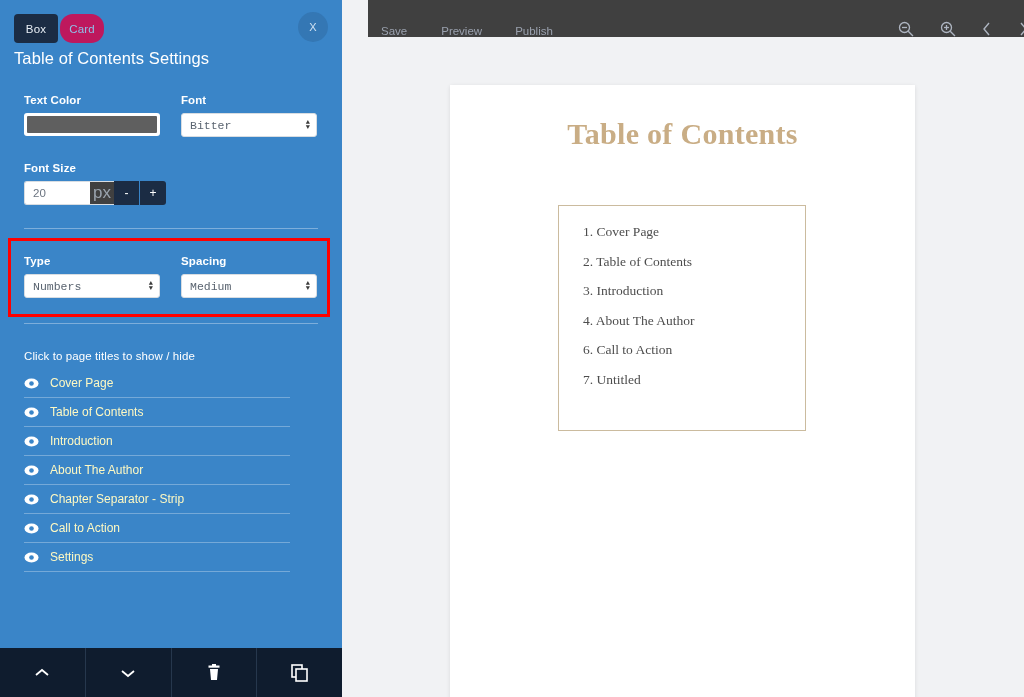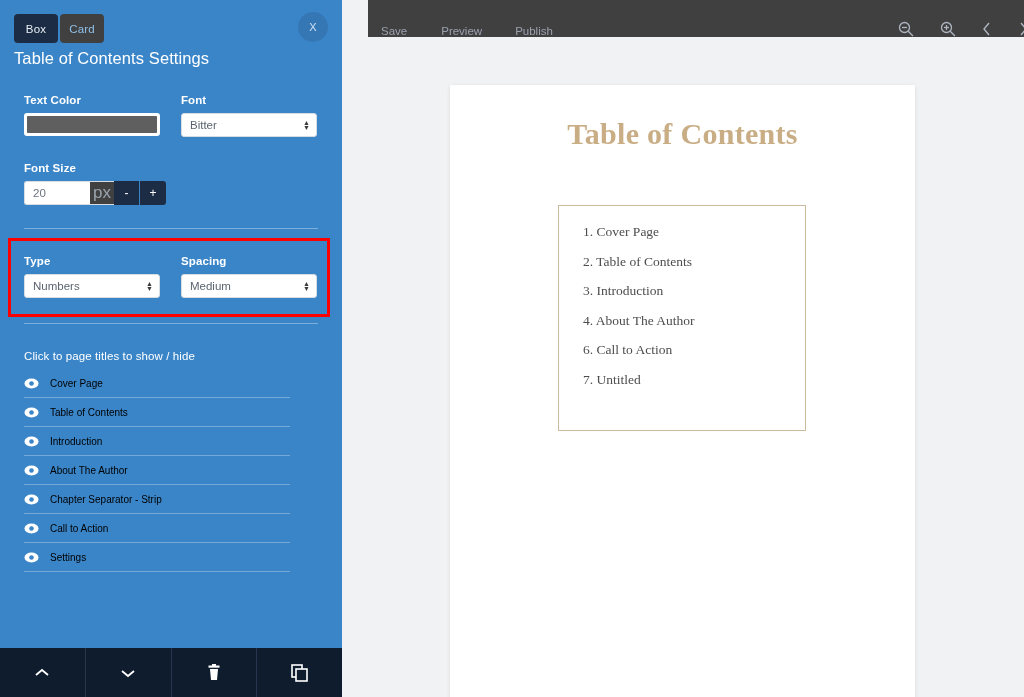--- a/index.html
+++ b/index.html
@@ -20,21 +20,21 @@
   }
   .tabs { position: absolute; left: 14px; top: 14px; display: flex; gap: 2px; }
   .tab {
     width: 44px; height: 29px;
     border-radius: 4px;
     font-size: 11.5px;
     display: flex; align-items: center; justify-content: center;
     cursor: pointer; letter-spacing: .2px;
   }
   .tab.active { background: #1b2c44; color: #e8eef5; }
-  .tab.inactive { background: #404040; color: #8fc0e8; }
+  .tab.inactive { background: #be185d; color: #8fc0e8; border-radius: 13px; }
 
   .close-btn {
     position: absolute; right: 14px; top: 12px;
     width: 30px; height: 30px; border-radius: 50%;
     background: #3477b4;
     color: #cfe1f2; font-size: 11px;
     display: flex; align-items: center; justify-content: center;
     cursor: pointer;
   }
 
@@ -54,21 +54,21 @@
     background: #ffffff; border-radius: 3px;
     padding: 3px; cursor: pointer;
   }
   .color-swatch { width: 100%; height: 100%; background: #5f5f5f; border-radius: 1px; }
 
   .select-box {
     position: relative;
     background: #ffffff; border: 1px solid #d8dde2; border-radius: 3px;
     height: 24px; display: flex; align-items: center;
     padding: 0 20px 0 8px;
-    font-size: 11.5px; color: #5a6470; cursor: pointer;
+    font-size: 11.5px; color: #5a6470; cursor: pointer; font-family: Liberation Mono, monospace;
   }
   .select-arrows {
     position: absolute; right: 6px; top: 50%; transform: translateY(-50%);
     display: flex; flex-direction: column; line-height: 5px;
     font-size: 7px; color: #3a3a3a;
   }
 
   .num-group { display: flex; height: 24px; }
   .num-input {
     width: 66px; background: #fff; border: 1px solid #d8dde2; border-right: none;
@@ -93,21 +93,21 @@
   .hint-text {
     font-size: 11.5px; font-weight: normal; color: #ffffff; letter-spacing: .1px;
   }
 
   .page-row {
     height: 29px; display: flex; align-items: center;
     border-bottom: 1px solid rgba(255,255,255,0.30);
     cursor: pointer;
   }
   .eye-icon { width: 18px; margin-right: 8px; display: flex; align-items: center; }
-  .page-row-label { font-size: 10px; color: #000000; }
+  .page-row-label { font-size: 12px; color: #fef9c3; }
 
   
   #highlight-box {
     position: absolute; left: 8px; top: 238px;
     width: 322px; height: 79px;
     border: 3px solid #ff0000; pointer-events: none;
   }
 
   
   #red-arrow { position: absolute; left: 350px; top: 264px; pointer-events: none; }

